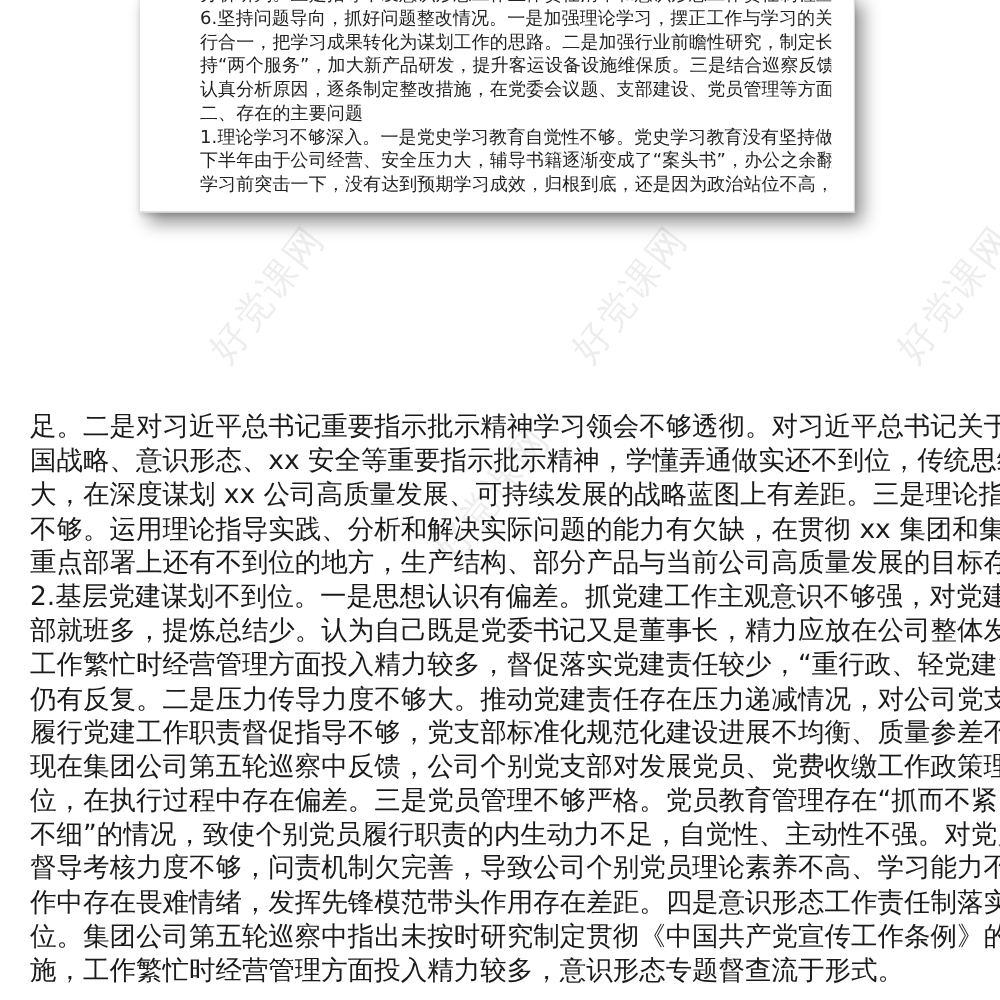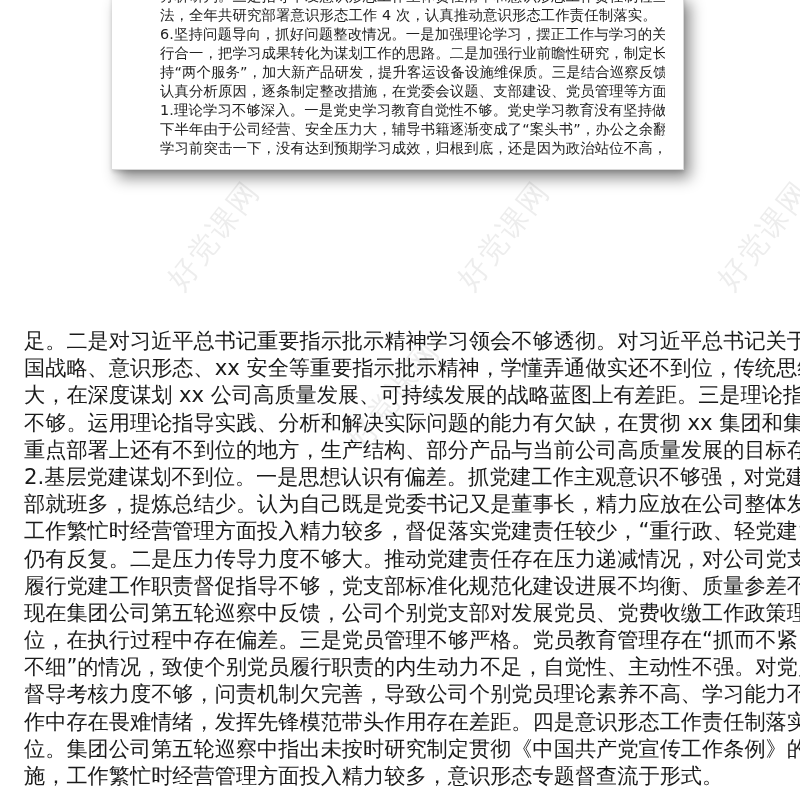--- a/index.html
+++ b/index.html
@@ -70,25 +70,25 @@
     pointer-events: none;
     user-select: none;
   }
 </style>
 </head>
 <body>
 
 <div class="preview-card">
   <div class="preview-text">
     <div class="line">分析研判。三是指导下发意识形态工作主体责任清单和意识形态工作责任制检查考核实施办</div>
-    <div class="line">法，全年共研究部署意识形态工作 4 次，认真推动意识形态工作责任制落实。</div>
     <div class="line">6.坚持问题导向，抓好问题整改情况。一是加强理论学习，摆正工作与学习的关系，坚持知</div>
     <div class="line">行合一，把学习成果转化为谋划工作的思路。二是加强行业前瞻性研究，制定长远规划，坚</div>
     <div class="line">持“两个服务”，加大新产品研发，提升客运设备设施维保质。三是结合巡察反馈的党建问题，</div>
     <div class="line">认真分析原因，逐条制定整改措施，在党委会议题、支部建设、党员管理等方面均得到补强。</div>
+    <div class="line">二、存在的主要问题</div>
     <div class="line">1.理论学习不够深入。一是党史学习教育自觉性不够。党史学习教育没有坚持做到持之以恒，</div>
     <div class="line">下半年由于公司经营、安全压力大，辅导书籍逐渐变成了“案头书”，办公之余翻一翻，集体</div>
     <div class="line">学习前突击一下，没有达到预期学习成效，归根到底，还是因为政治站位不高，思想认识不</div>
   </div>
 </div>
 
 <div class="watermark" style="left:150px; top:215px;">好党课网</div>
 <div class="watermark" style="left:440px; top:215px;">好党课网</div>
 <div class="watermark" style="left:330px; top:375px;">好党课网</div>
 <div class="watermark" style="left:700px; top:215px;">好党课网</div>

